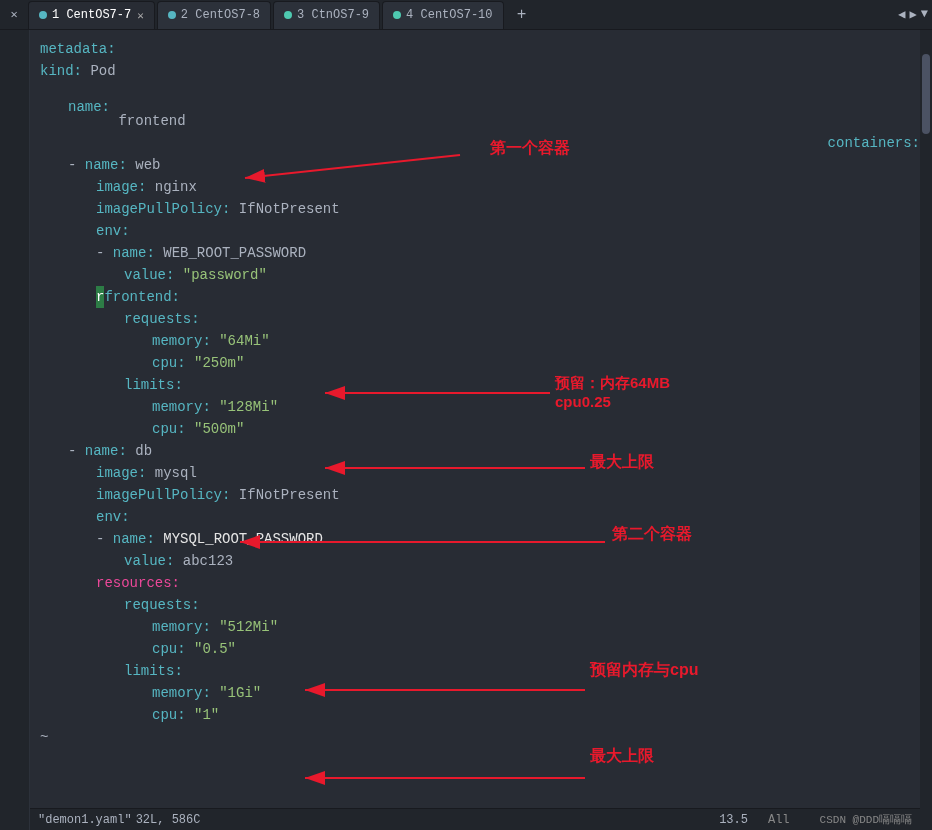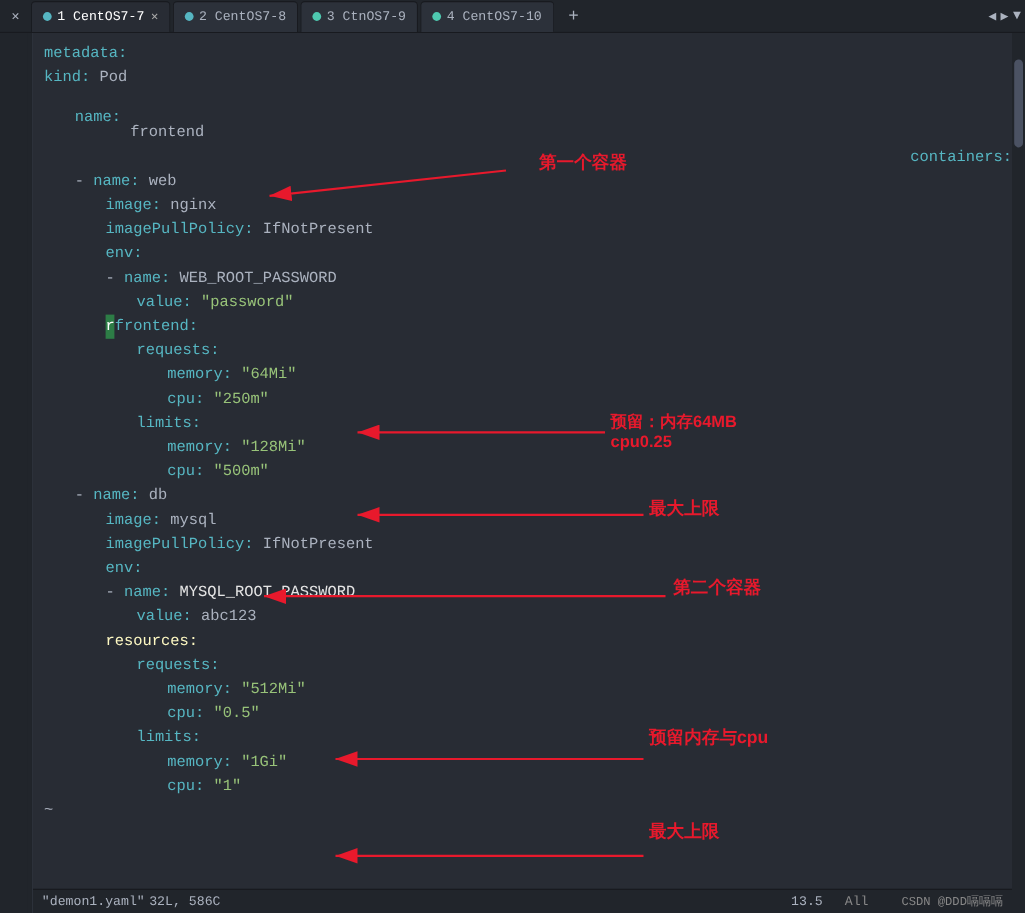--- a/index.html
+++ b/index.html
@@ -191,21 +191,21 @@
         <div class="code-line" style="line-height: 22px; padding-left: 112px;"><span style="color: rgb(86, 182, 194);">cpu: </span><span style="color: rgb(152, 195, 121);">"250m"</span></div>
         <div class="code-line" style="line-height: 22px; padding-left: 84px;"><span style="color: rgb(86, 182, 194);">limits:</span></div>
         <div class="code-line" style="line-height: 22px; padding-left: 112px;"><span style="color: rgb(86, 182, 194);">memory: </span><span style="color: rgb(152, 195, 121);">"128Mi"</span></div>
         <div class="code-line" style="line-height: 22px; padding-left: 112px;"><span style="color: rgb(86, 182, 194);">cpu: </span><span style="color: rgb(152, 195, 121);">"500m"</span></div>
         <div class="code-line" style="line-height: 22px; padding-left: 28px;"><span style="color: rgb(171, 178, 191);">- </span><span style="color: rgb(86, 182, 194);">name: </span><span style="color: rgb(171, 178, 191);">db</span></div>
         <div class="code-line" style="line-height: 22px; padding-left: 56px;"><span style="color: rgb(86, 182, 194);">image: </span><span style="color: rgb(171, 178, 191);">mysql</span></div>
         <div class="code-line" style="line-height: 22px; padding-left: 56px;"><span style="color: rgb(86, 182, 194);">imagePullPolicy: </span><span style="color: rgb(171, 178, 191);">IfNotPresent</span></div>
         <div class="code-line" style="line-height: 22px; padding-left: 56px;"><span style="color: rgb(86, 182, 194);">env:</span></div>
         <div class="code-line" style="line-height: 22px; padding-left: 56px;"><span style="color: rgb(171, 178, 191);">- </span><span style="color: rgb(86, 182, 194);">name: </span><span style="color: #e5e5e5;">MYSQL_ROOT_PASSWORD</span></div>
         <div class="code-line" style="line-height: 22px; padding-left: 84px;"><span style="color: rgb(86, 182, 194);">value: </span><span style="color: rgb(171, 178, 191);">abc123</span></div>
-        <div class="code-line" style="line-height: 22px; padding-left: 56px;"><span style="color: #fef9c3;">resources:</span></div>
+        <div class="code-line" style="line-height: 22px; padding-left: 56px;"><span style="color: #ec4899;">resources:</span></div>
         <div class="code-line" style="line-height: 22px; padding-left: 84px;"><span style="color: rgb(86, 182, 194);">requests:</span></div>
         <div class="code-line" style="line-height: 22px; padding-left: 112px;"><span style="color: rgb(86, 182, 194);">memory: </span><span style="color: rgb(152, 195, 121);">"512Mi"</span></div>
         <div class="code-line" style="line-height: 22px; padding-left: 112px;"><span style="color: rgb(86, 182, 194);">cpu: </span><span style="color: rgb(152, 195, 121);">"0.5"</span></div>
         <div class="code-line" style="line-height: 22px; padding-left: 84px;"><span style="color: rgb(86, 182, 194);">limits:</span></div>
         <div class="code-line" style="line-height: 22px; padding-left: 112px;"><span style="color: rgb(86, 182, 194);">memory: </span><span style="color: rgb(152, 195, 121);">"1Gi"</span></div>
         <div class="code-line" style="line-height: 22px; padding-left: 112px;"><span style="color: rgb(86, 182, 194);">cpu: </span><span style="color: rgb(152, 195, 121);">"1"</span></div>
         <div class="code-line" style="line-height: 22px; padding-left: 0px;"><span style="color: rgb(171, 178, 191);">~</span></div>
       </div>
 
     <svg class="arrow-svg" style="position:absolute;top:0;left:0;width:100%;height:770px;">

